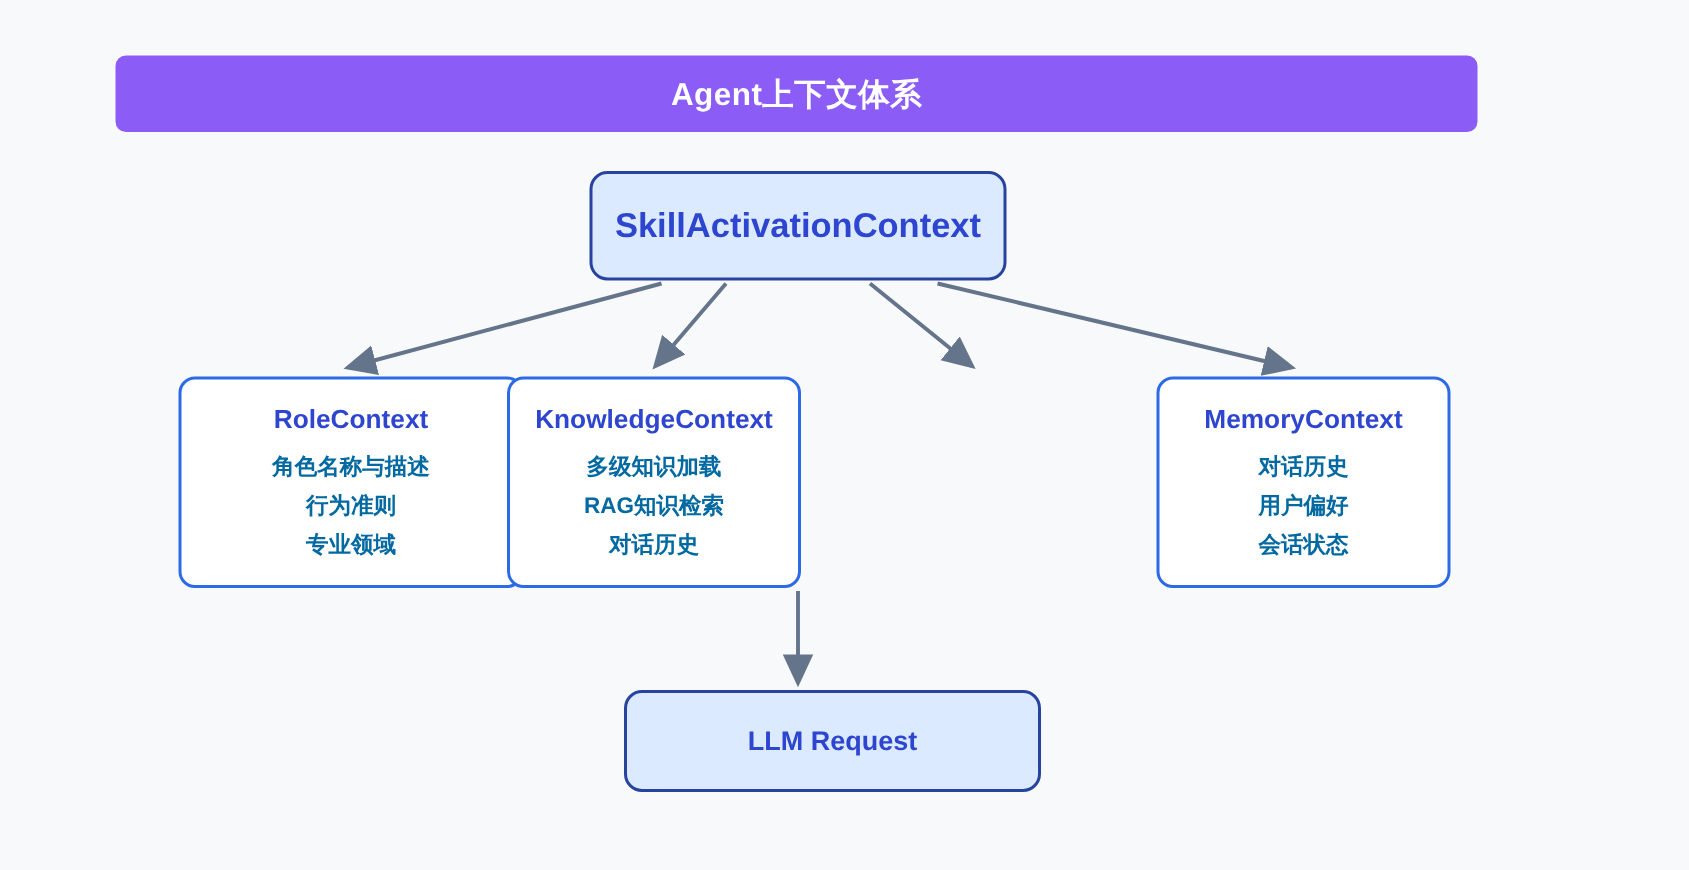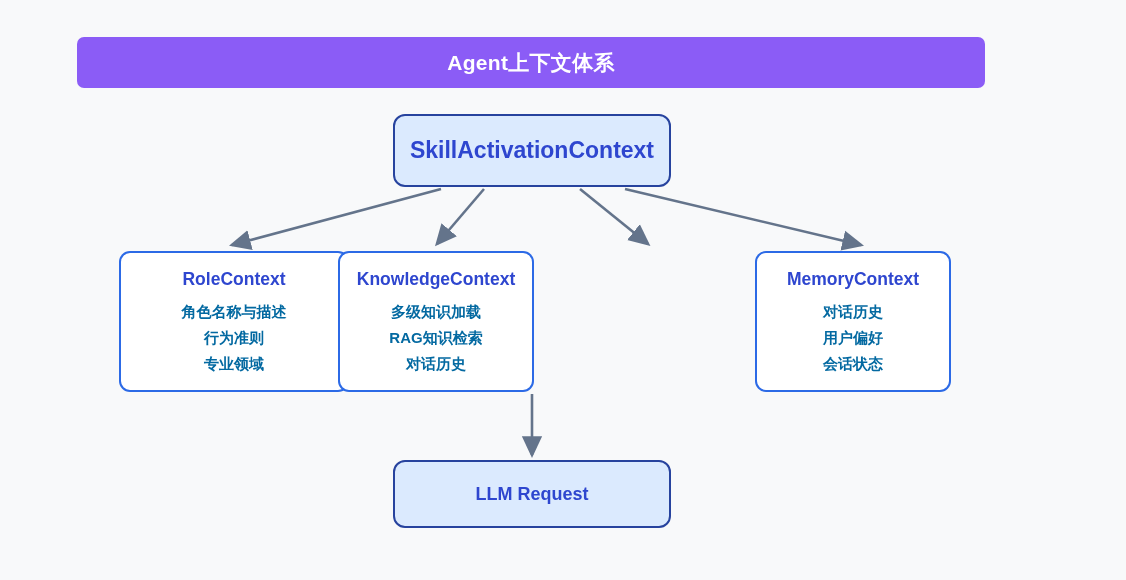--- a/index.html
+++ b/index.html
@@ -64,21 +64,21 @@
   }
   .root-node .node-title {
     color: #2e46cf;
     font-size: 23px;
     font-weight: bold;
   }
 
   
   .leaf-node {
     position: absolute;
-    left: 393px;
+    left: 416px;
     top: 460px;
     width: 278px;
     height: 68px;
     background: #dbeafe;
     border: 2.5px solid #27439e;
     border-radius: 12px;
     display: flex;
     align-items: center;
     justify-content: center;
     box-sizing: border-box;
@@ -120,21 +120,21 @@
     color: #0369a1;
     font-size: 15px;
     line-height: 24px;
     white-space: nowrap;
     font-weight: bold;
   }
 
   .card-role      { left: 119px; width: 230px; }
   .card-knowledge { left: 338px; width: 196px; }
   .card-function  { left: 558px; width: 195px; }
-  .card-memory    { left: 755px; width: 196px; }
+  .card-memory    { left: 771px; width: 196px; }
 </style>
 </head>
 <body>
 
 <div id="canvas">
 
   <svg id="arrow-layer" viewBox="0 0 1126 580" width="1126" height="580">
     <defs>
       <marker id="head" markerWidth="9" markerHeight="9" refX="7.2" refY="4.5" orient="auto" markerUnits="strokeWidth">
         <path d="M0,0.6 L8.4,4.5 L0,8.4 z" fill="#64748b"></path>

